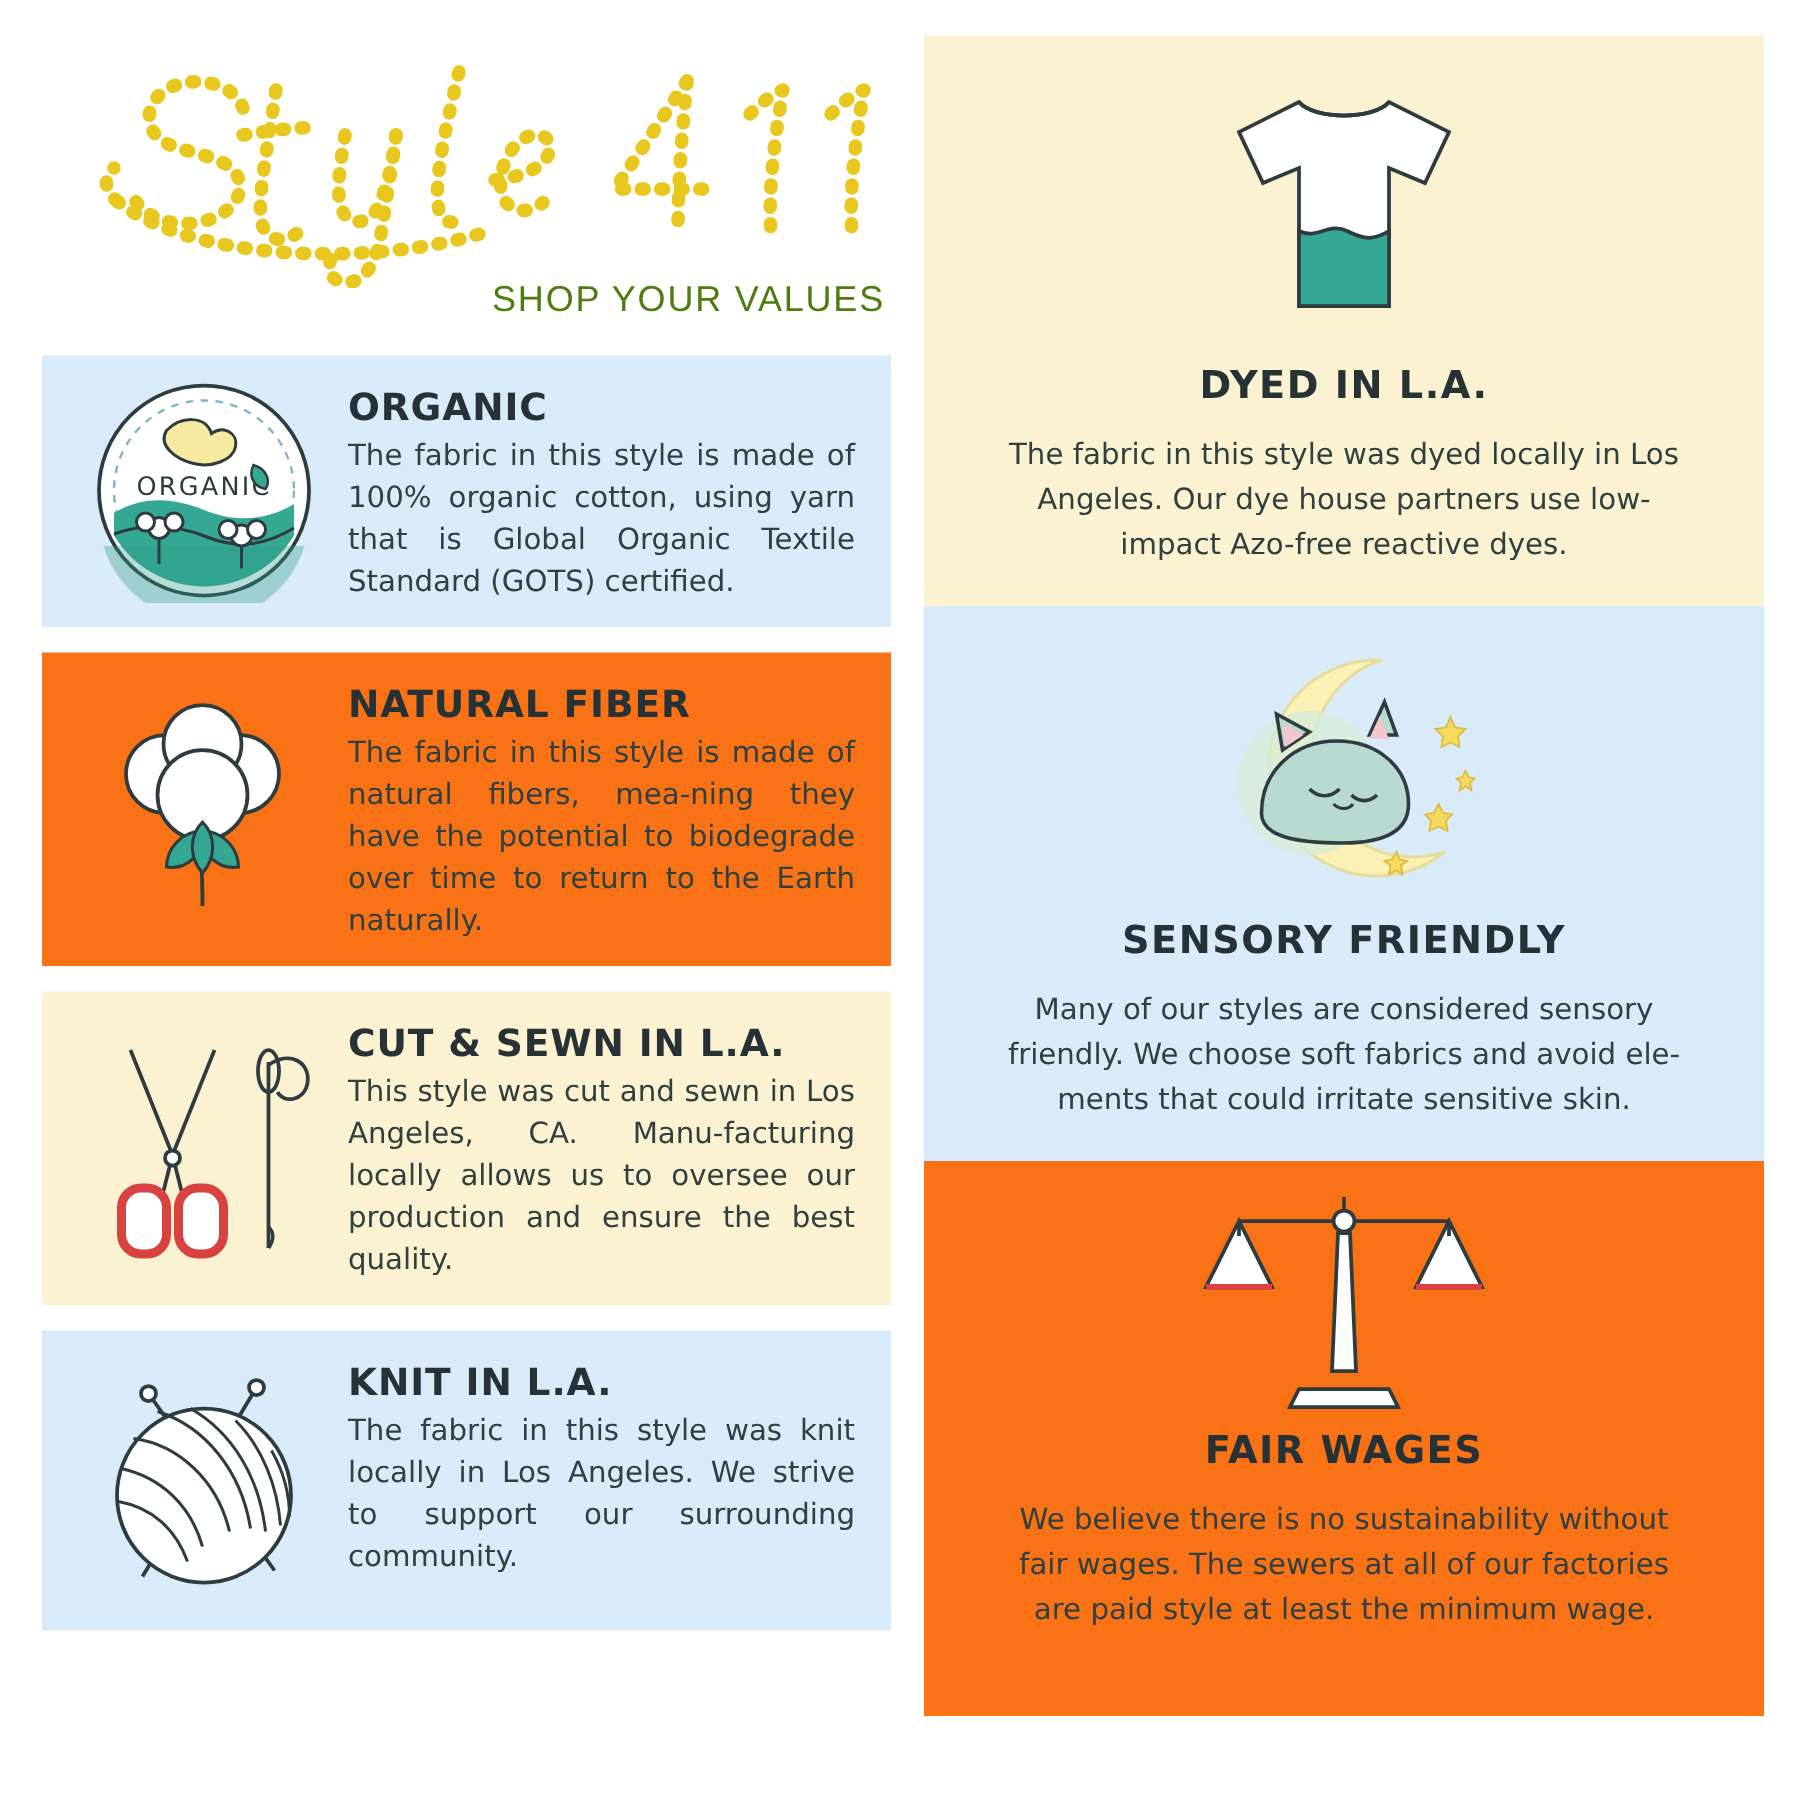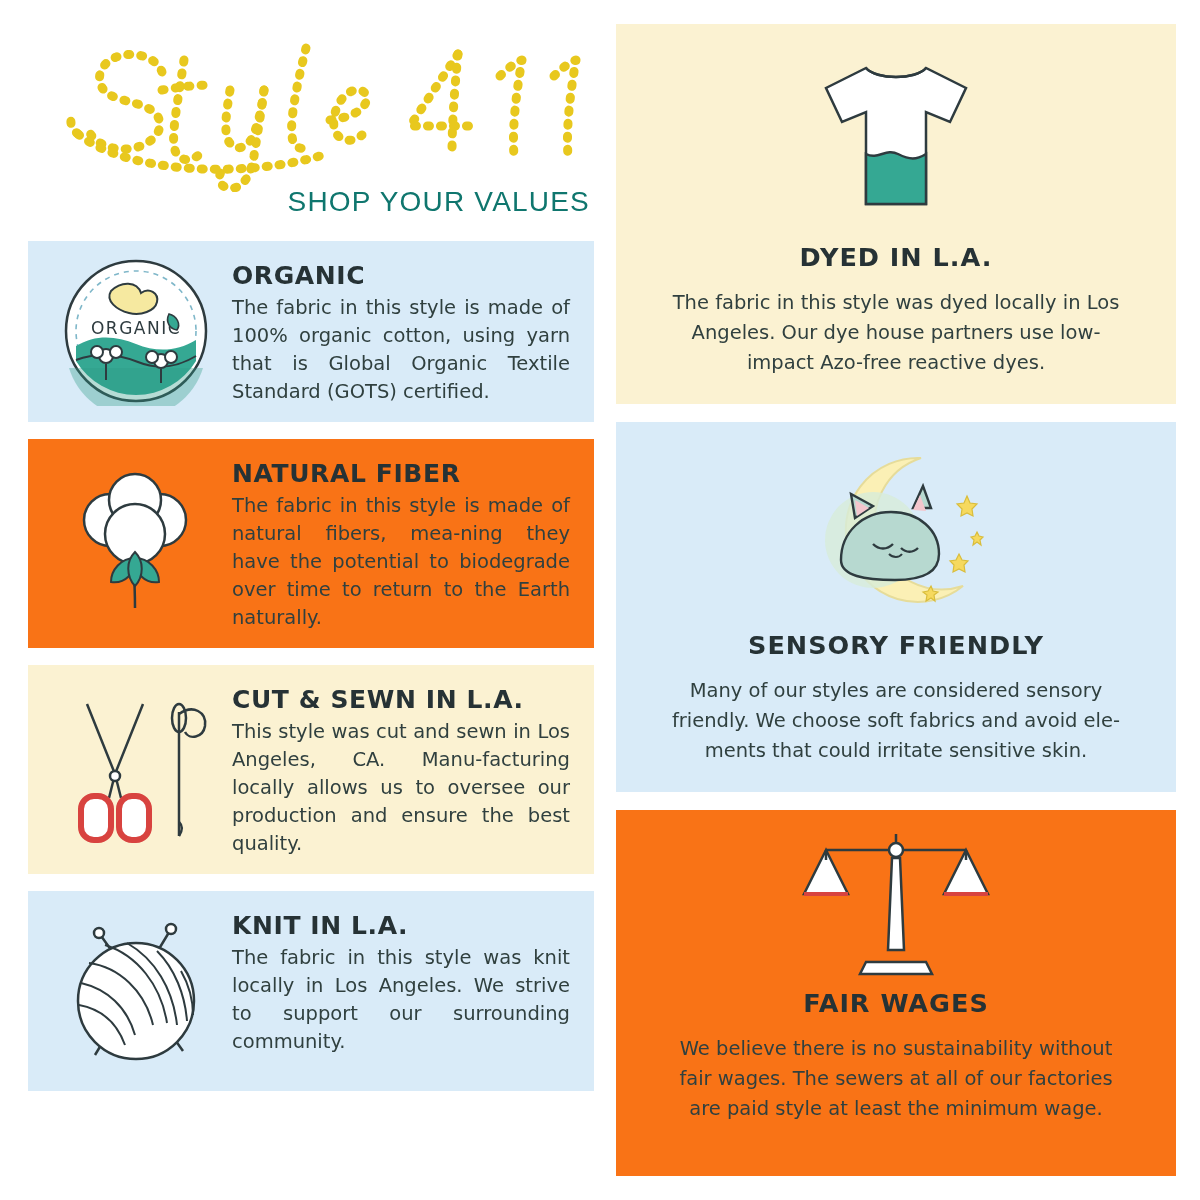--- a/index.html
+++ b/index.html
@@ -11,35 +11,35 @@
     color: #2e3b3f;
   }
   .page {
     width: 1200px; height: 1200px;
     position: relative;
     display: flex;
     padding: 24px 24px 24px 28px;
     gap: 22px;
   }
   .col-left { width: 566px; display: flex; flex-direction: column; }
-  .col-right { width: 562px; display: flex; flex-direction: column; gap: 18px; }
+  .col-right { width: 562px; display: flex; flex-direction: column; }
 
   
   .header { padding: 0 0 6px 0; }
   .script-title {
     height: 168px;
     margin-left: 6px;
     position: relative;
   }
   .script-title svg { display: block; }
   .subtitle {
     text-align: right;
-    font-size: 28px;
+    font-size: 24px;
     letter-spacing: 1.2px;
-    color: #0f766e;
+    color: #4d7c0f;
     font-family: "Liberation Sans", sans-serif;
     padding-right: 4px;
     margin-top: -6px;
   }
   .subsubtitle {
     text-align: right;
     font-size: 20.5px;
     color: #41504f;
     font-family: "Liberation Sans", sans-serif;
     padding-right: 4px;

